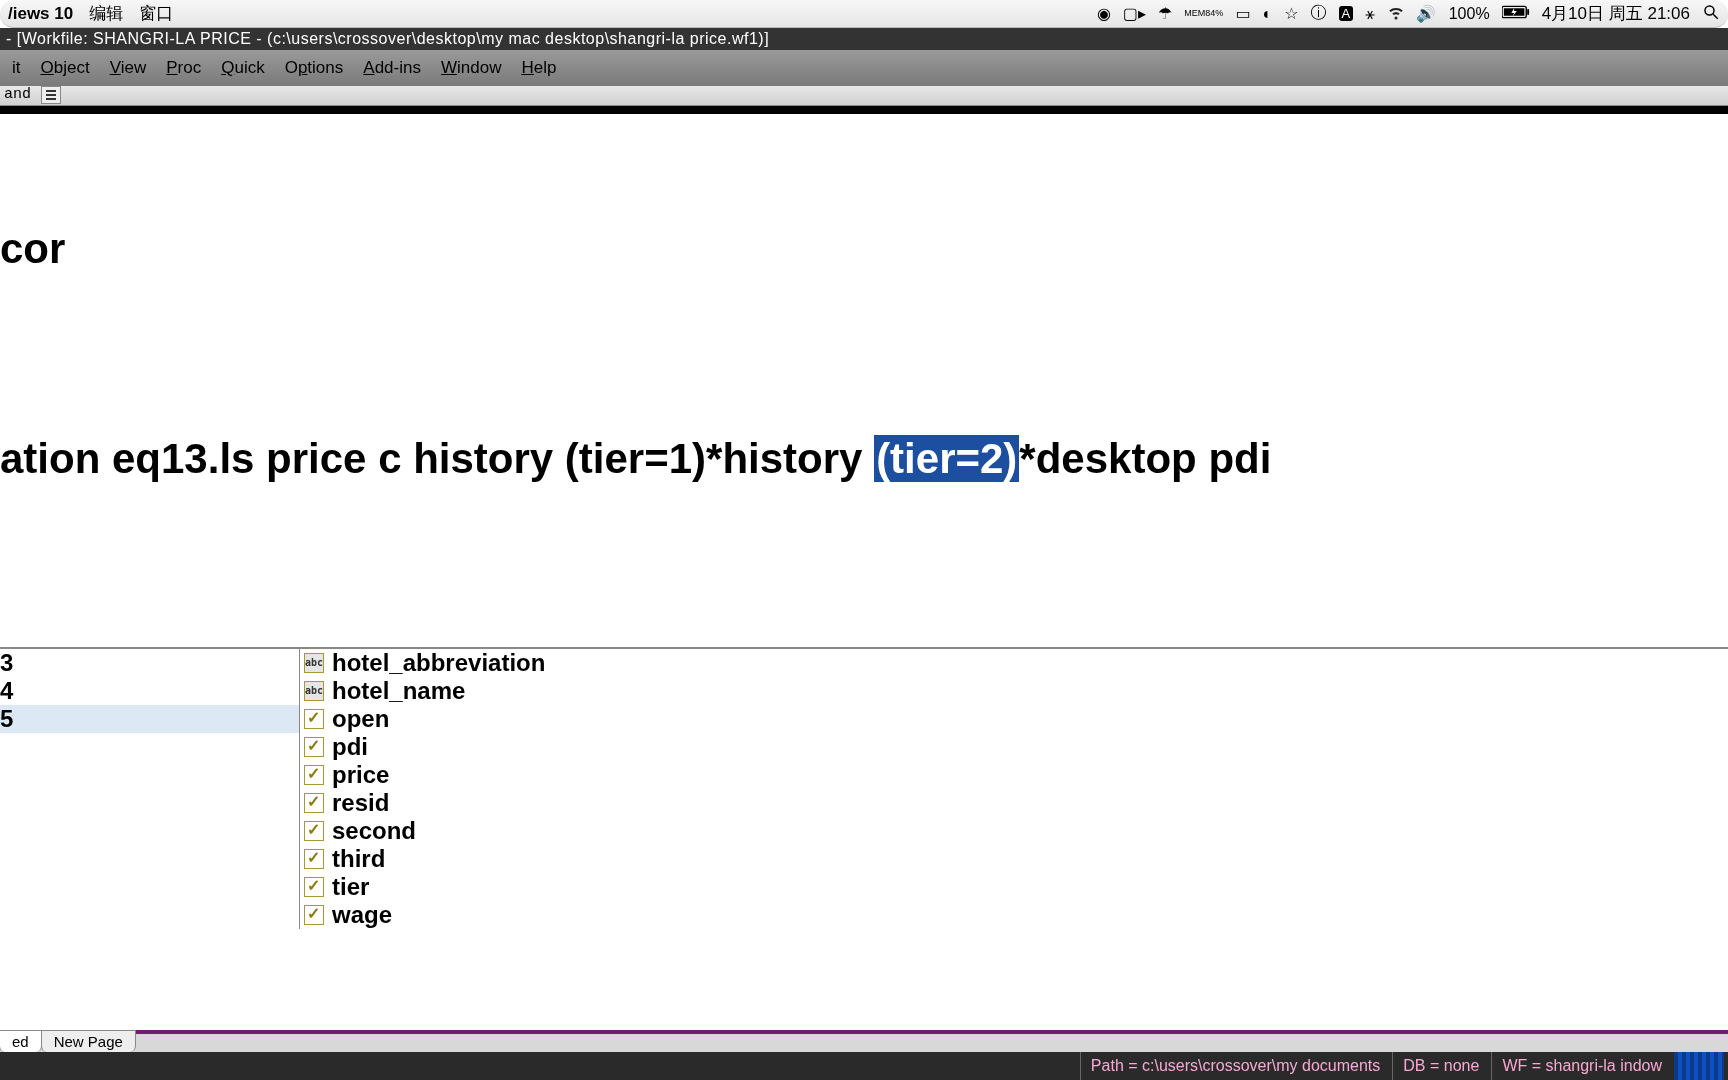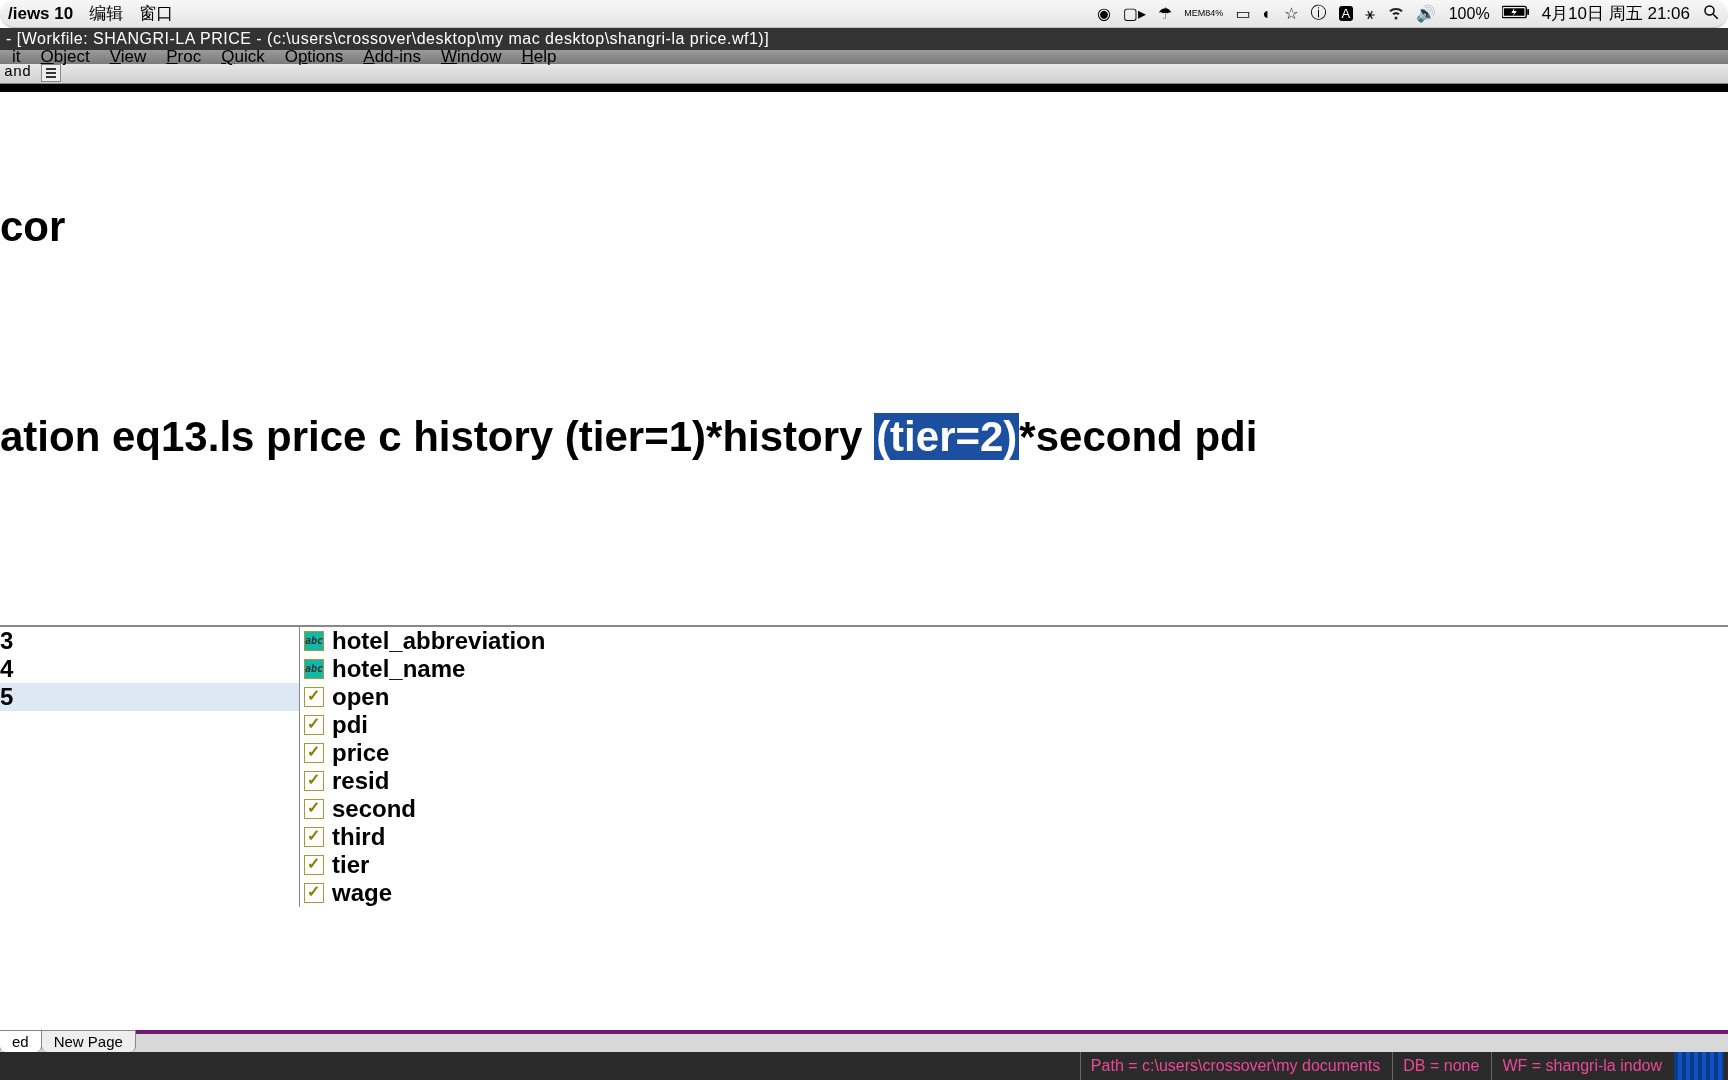--- a/index.html
+++ b/index.html
@@ -41,21 +41,21 @@
     color: #fff;
     font-size: 16px;
     display: flex;
     align-items: center;
     padding-left: 6px;
     letter-spacing: 0.5px;
   }
 
   
   .app-menubar {
-    height: 14px;
+    height: 36px;
     background: linear-gradient(#9a9a9a,#7a7a7a);
     display: flex;
     align-items: center;
     padding-left: 4px;
     font-size: 17px;
     color: #000;
     gap: 4px;
   }
   .app-menubar .menu-item { padding: 0 8px; cursor: default; color:#000; }
   .app-menubar .menu-item span.ul { text-decoration: underline; }
@@ -108,21 +108,21 @@
   }
   .left-pane .row { padding:0 6px 0 0; text-align:left;}
   .left-pane .row.selected { background:#dce9f5;}
   .right-pane {
     flex:1;
     font-size:24px;
     font-weight:600;
   }
   .obj-row { display:flex; align-items:center; gap:8px; height:28px; padding-left:4px;}
   .obj-icon { width:20px; height:20px; display:flex; align-items:center; justify-content:center; font-size:10px; font-weight:700;}
-  .icon-abc { background:#14b8a6; color:#333; border:1px solid #aa9933; font-family:monospace;font-style:italic;}
+  .icon-abc { background:#e5e5e5; color:#333; border:1px solid #aa9933; font-family:monospace;}
   .icon-series { background:#fff; border:1px solid #aa9933; position:relative;}
   .icon-series::before { content:"✓"; color:#8a7a00; font-size:16px; position:absolute; left:2px; top:-2px;}
   .obj-name { }
 
   
   .page-tabs-area {
     position:absolute;
     left:0; right:0; bottom:28px;
     height:22px;
     background:#d8d8d8;
@@ -140,21 +140,21 @@
     margin-left:-1px;
   }
   .page-tab.active { background:#fff; }
 
   
   .status-bar {
     position:absolute;
     left:0; right:0; bottom:0;
     height:28px;
     background:#2a2a2a;
-    color:#ec4899;
+    color:#f9a8d4;
     display:flex;
     align-items:center;
     justify-content:flex-end;
     font-size:16px;
     gap:2px;
     padding-right:4px;
   }
   .status-cell { border-left:1px solid #666; padding:0 10px; height:100%; display:flex; align-items:center;}
   .status-end { width:50px; background:repeating-linear-gradient(90deg,#0a3a8a 0 4px,#1050c0 4px 8px); height:100%;}
 </style>
@@ -227,21 +227,21 @@
   <div class="tb-btn">
       <div class="bar"></div>
     </div>
 </div>
 
 <div class="black-strip"></div>
 
 <div class="command-area">
   <div class="line1"><span class="cmd-text">cor</span></div>
   <div class="line2">
-<span class="cmd-text">ation eq13.ls price c history (tier=1)*history </span><span class="sel">(tier=2)</span><span class="cmd-text">*second pdi</span>
+<span class="cmd-text">ation eq13.ls price c history (tier=1)*history </span><span class="sel">(tier=2)</span><span class="cmd-text">*desktop pdi</span>
   </div>
 </div>
 
 <div class="hsep"></div>
 
 <div class="workfile-body">
   <div class="left-pane" id="left-pane">
       <div class="row">3</div>
       <div class="row">4</div>
       <div class="row selected">5</div>

